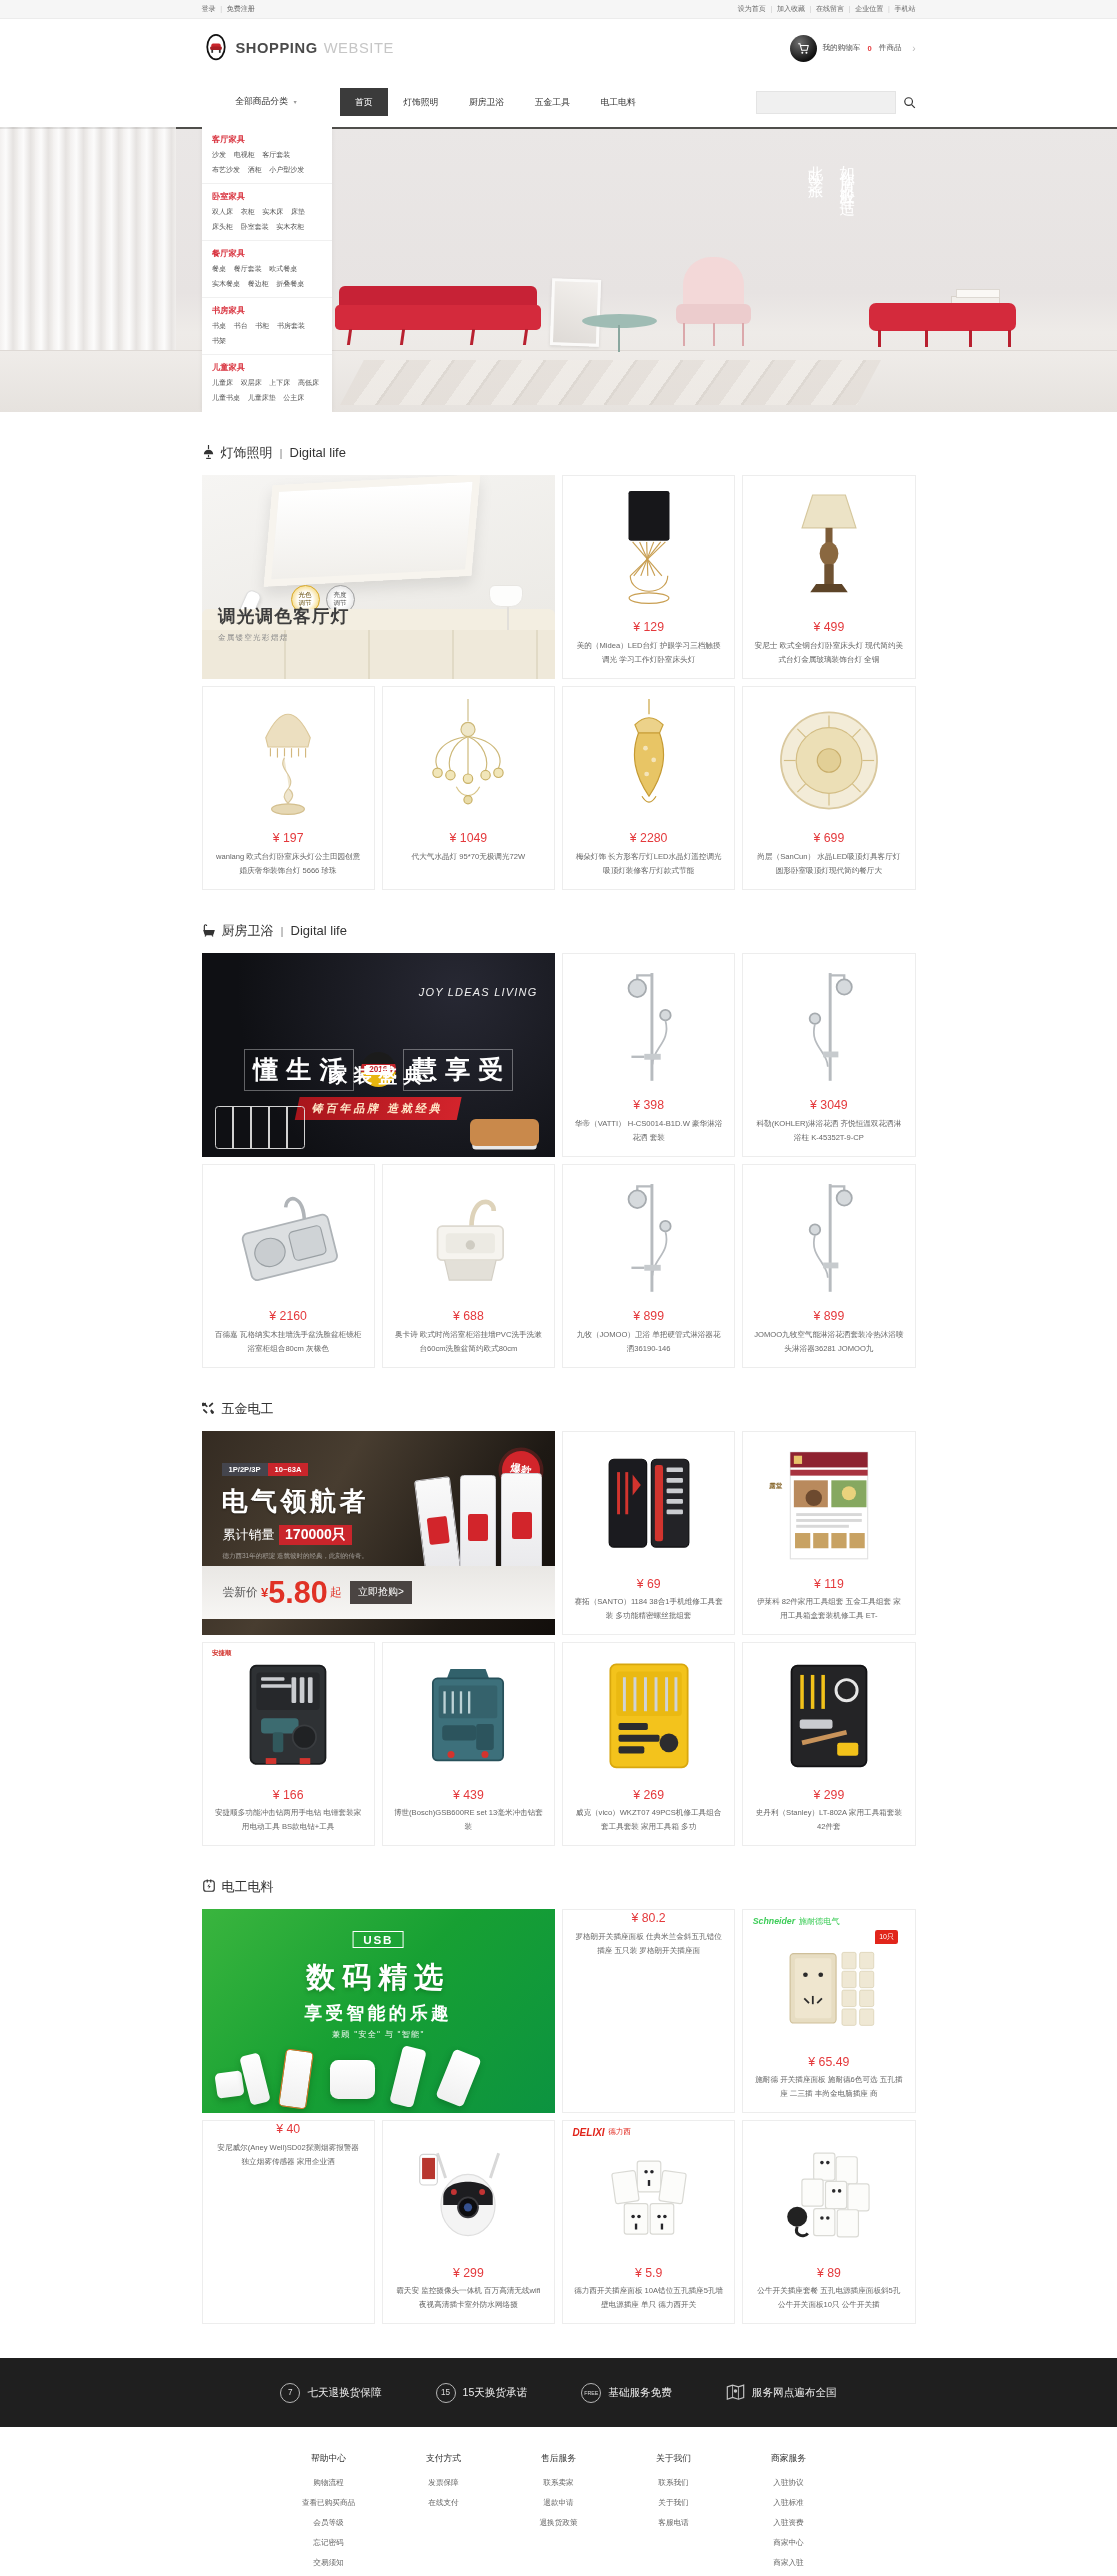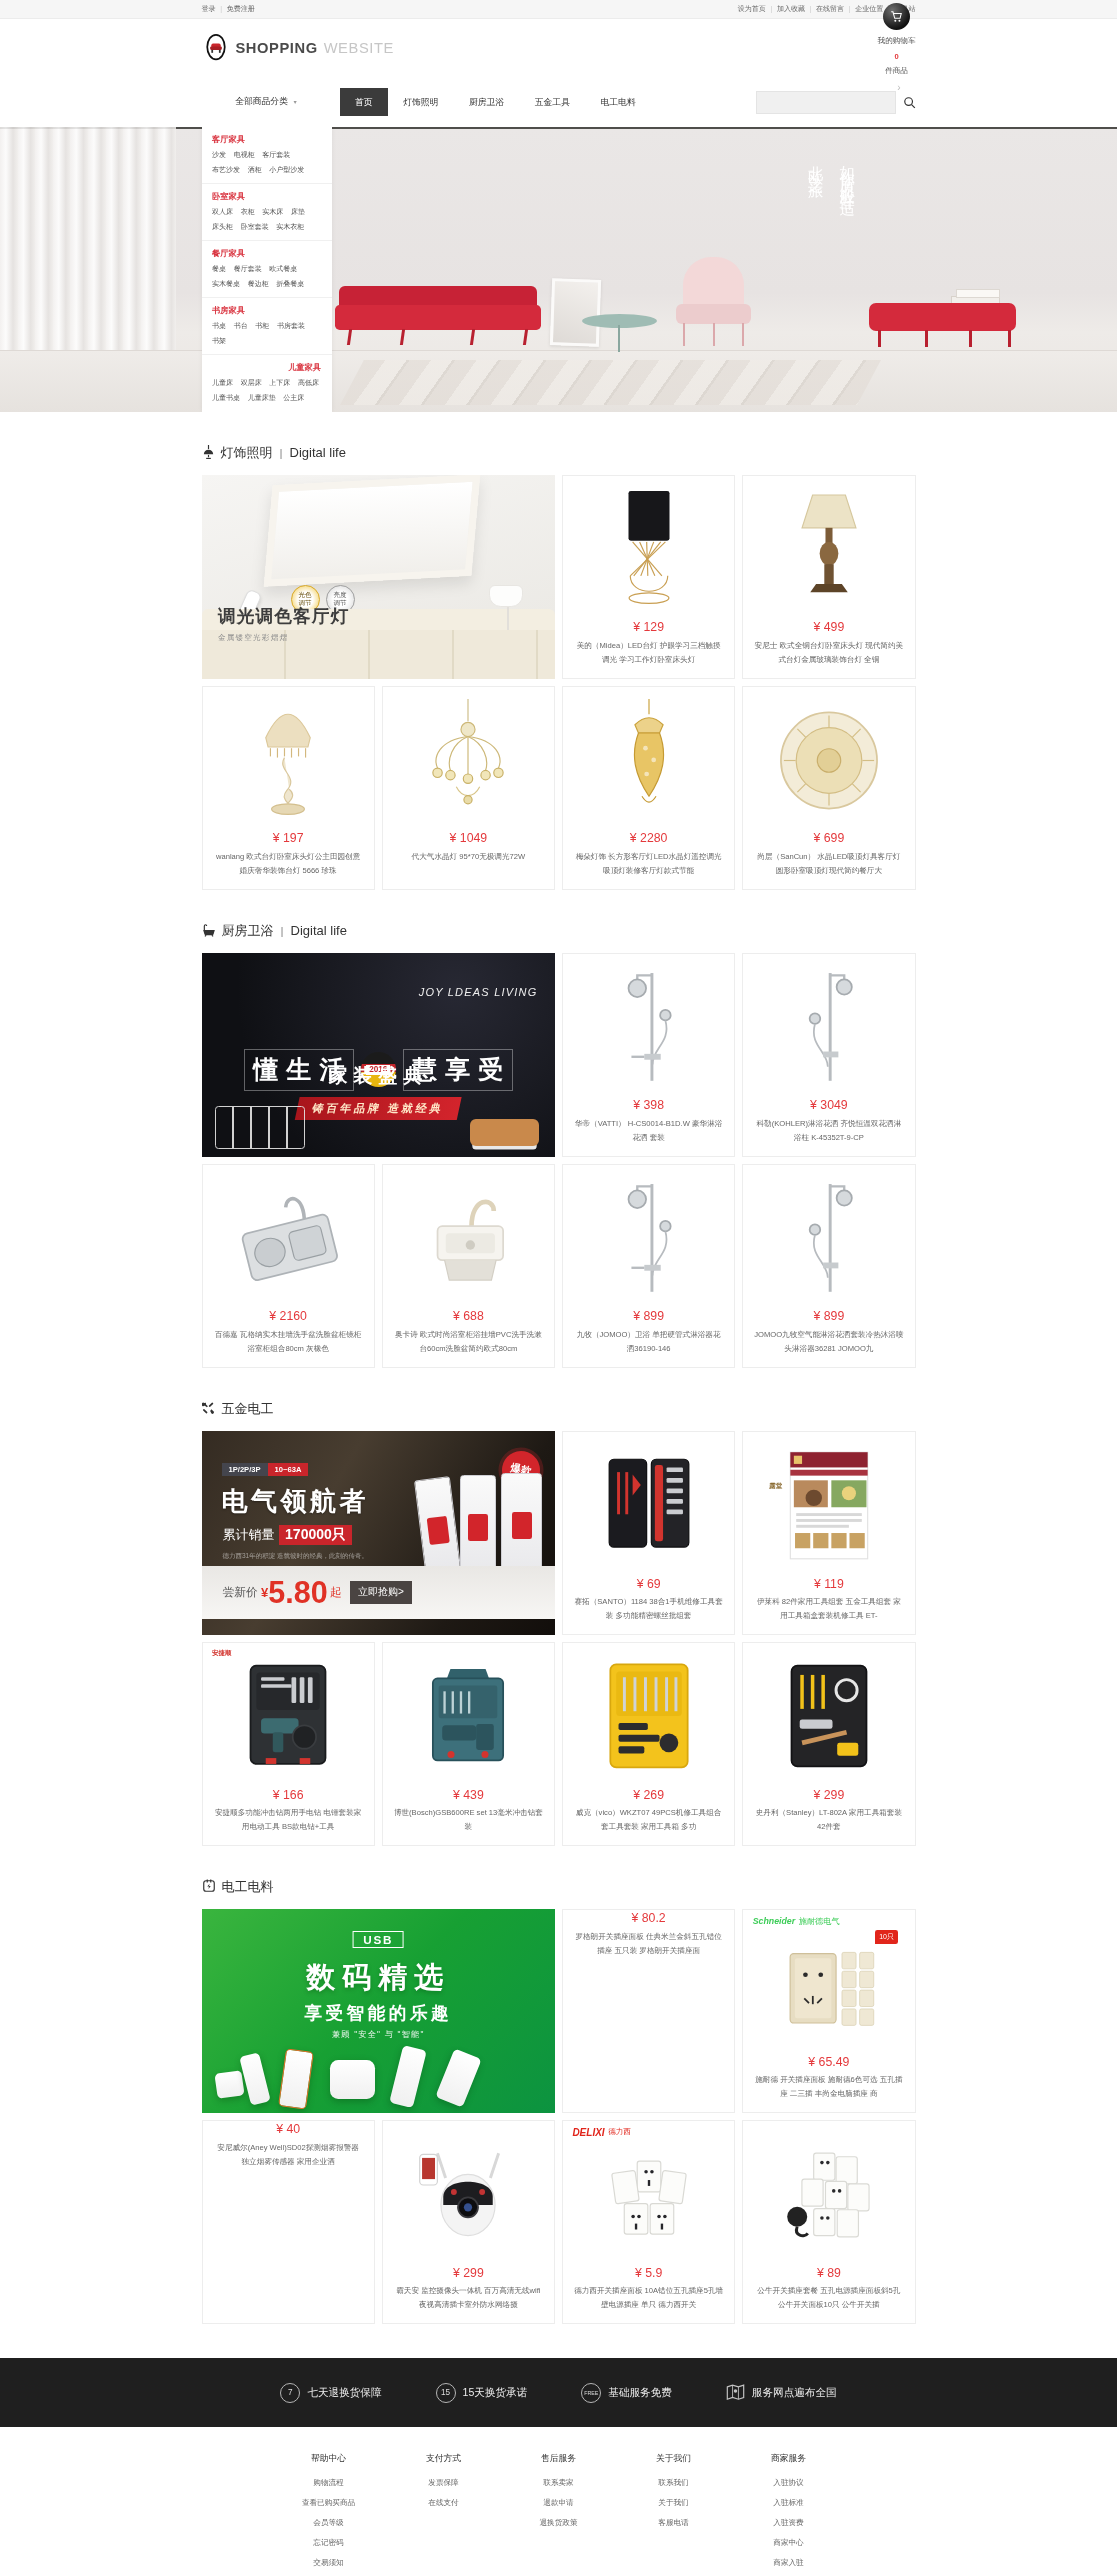--- a/index.html
+++ b/index.html
@@ -10,21 +10,21 @@
   .topbar{height:17.6px;line-height:17.6px;background:#f6f6f6;border-bottom:0.6px solid #ececec;font-size:7px;color:#666;}
   .topbar-in{display:flex;justify-content:space-between;}
   .topbar a{color:#666;}
   .sep{color:#ccc;margin:0 4.7px;}
   
   .header{background:#fff;}
   .header-in{display:flex;align-items:center;justify-content:space-between;height:59px;}
   .logo{display:flex;align-items:center;gap:5.9px;}
   .logo-main{font-size:14.7px;color:#4a4a4a;font-weight:bold;letter-spacing:0.6px;}
   .logo-sub{font-size:14.7px;color:#c6c6c6;letter-spacing:0.6px;}
-  .cart{display:flex;align-items:center;gap:5.9px;font-size:7.6px;color:#555;cursor:pointer;flex-direction:column;}
+  .cart{display:flex;align-items:center;gap:5.9px;font-size:7.6px;color:#555;cursor:pointer;}
   .cart-ic{width:27px;height:27px;border-radius:50%;background:radial-gradient(circle at 35% 28%,#707070,#101010 72%);display:flex;align-items:center;justify-content:center;}
   .cart-n{color:#e4393c;font-weight:bold;margin:0 1.2px;}
   .cart-arrow{color:#bbb;font-size:10px;margin-left:4.7px;}
   
   .navbar{background:#fff;}
   .nav-in{display:flex;align-items:center;height:49px;}
   .cat-btn{width:130px;font-size:8.8px;color:#333;display:flex;align-items:center;justify-content:center;gap:4.7px;cursor:pointer;}
   .caret{font-size:5.3px;color:#999;}
   .nav-items{display:flex;align-items:center;margin-left:8.2px;}
   .nav-item{display:block;font-size:8.8px;color:#333;padding:0 15.3px;height:28px;line-height:28px;}
@@ -52,21 +52,21 @@
   .h-chair .lg{position:absolute;top:66px;width:2.3px;height:23.5px;background:#dba8ab;}
   .h-ottoman{position:absolute;left:869px;bottom:65px;width:147px;height:59px;}
   .h-ottoman .top{position:absolute;top:15.3px;width:147px;height:28px;background:#d42a3c;border-radius:7px;}
   .h-ottoman .bk1{position:absolute;top:1.2px;left:87px;width:42px;height:7px;background:#faf8f5;border:0.6px solid #ddd8d2;}
   .h-ottoman .bk2{position:absolute;top:8.2px;left:82px;width:47px;height:7px;background:#f2efeb;border:0.6px solid #d8d2cb;}
   .h-ottoman .lg{position:absolute;bottom:0;width:2.9px;height:16.4px;background:#b8202f;}
   .hero-slogan{position:absolute;left:794px;top:26px;height:247px;writing-mode:vertical-rl;color:#fff;font-size:15.3px;letter-spacing:5.9px;font-weight:300;}
   .hero-slogan span{display:block;margin-left:10.6px;}
   .cat-panel{position:absolute;top:0;left:50%;margin-left:-357px;width:130px;height:285px;background:#fff;box-sizing:border-box;box-shadow:0 0 4.7px rgba(0,0,0,.06);}
   .cat-group{box-sizing:border-box;height:57px;padding:7.6px 10.6px 0;border-bottom:0.6px solid #f0f0f0;}
-  .cat-group:last-child{border-bottom:none;text-align:right;}
+  .cat-group:last-child{border-bottom:none;}
   .cat-title{font-size:8.2px;color:#d9333f;font-weight:bold;margin-bottom:5.3px;cursor:pointer;}
   .cat-links{display:flex;flex-wrap:wrap;column-gap:7.6px;row-gap:4.7px;}
   .cat-links a{font-size:7px;color:#555;white-space:nowrap;}
   
   .sec-head{display:flex;align-items:center;gap:5.9px;margin:32px 0 13px;}
   .sec-title,.sec-sub{font-size:13px;color:#333;}
   .sec-div{font-size:11.7px;color:#888;margin:0 1.2px;}
   .sec-grid{display:grid;grid-template-columns:repeat(4,1fr);gap:7px;}
   .promo{grid-column:span 2;position:relative;overflow:hidden;cursor:pointer;}
   .card{border:0.6px solid #ededed;background:#fff;text-align:center;cursor:pointer;}

